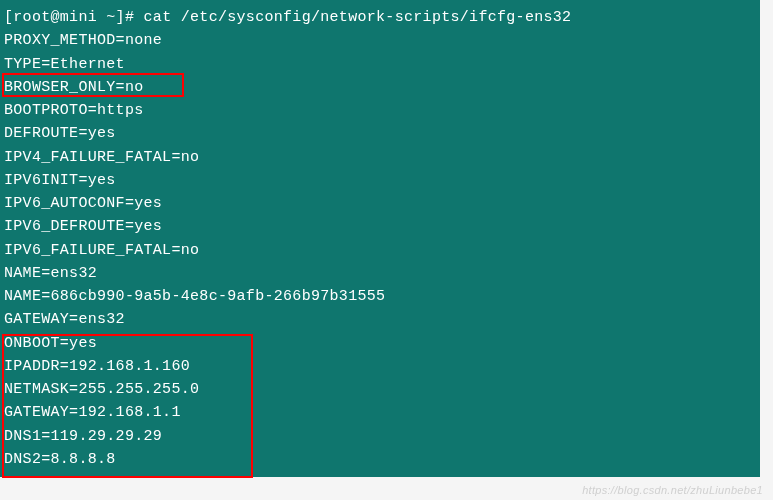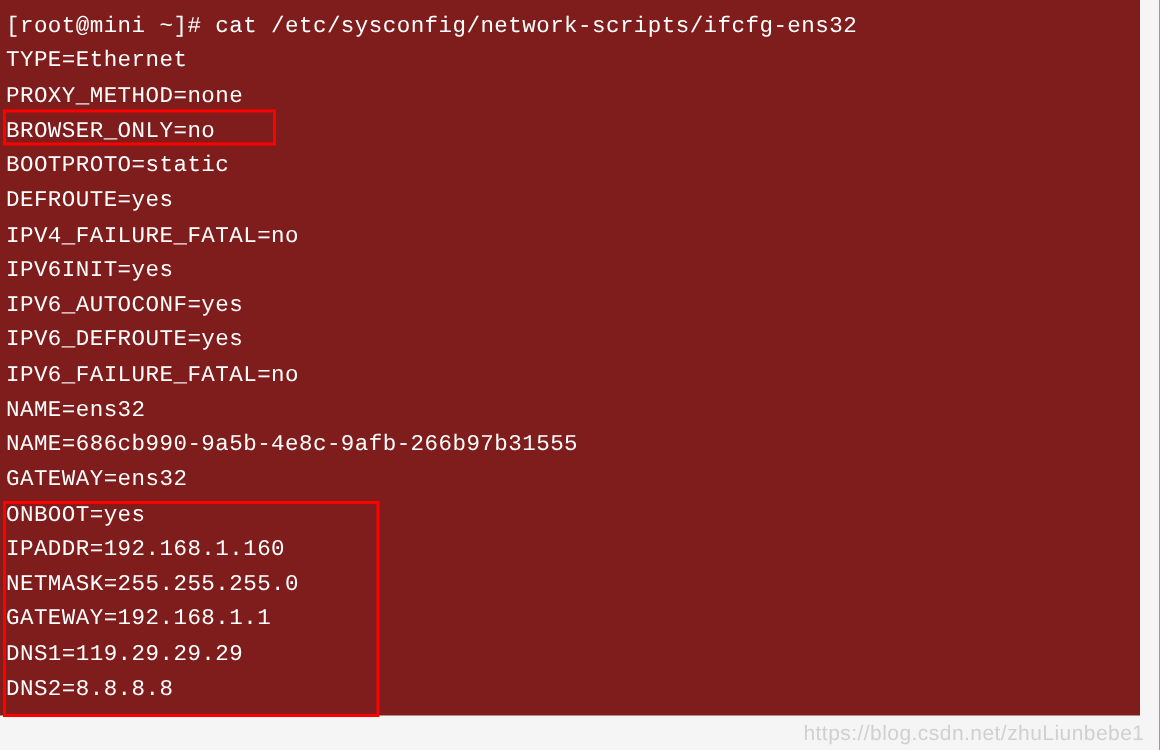--- a/index.html
+++ b/index.html
@@ -9,21 +9,21 @@
     }
     body {
       background: #f5f5f5;
       font-family: Consolas, "Courier New", monospace;
       width: 773px;
       height: 500px;
       position: relative;
       overflow: hidden;
     }
     .terminal {
-      background: #7f1d1d;
+      background: #0f766e;
       color: #fff;
       padding: 6px 4px;
       font-size: 15px;
       line-height: 1.55;
       width: 760px;
       position: relative;
     }
     .line {
       white-space: pre;
       display: block;
@@ -45,34 +45,35 @@
       top: 334px;
       left: 2px;
       width: 251px;
       height: 144px;
     }
     .watermark {
       position: absolute;
       bottom: 4px;
       right: 10px;
       color: #d0d0d0;
-      font-size: 14px;
+      font-size: 11px;
       font-family: Arial, sans-serif;
       letter-spacing: 0.3px;
+      font-style: italic;
     }
   </style>
 </head>
 <body>
 
 <div class="terminal">
   <span class="line"><span>[root@mini ~]# </span><span>cat /etc/sysconfig/network-scripts/ifcfg-ens32</span></span>
+  <span class="line">PROXY_METHOD=none</span>
   <span class="line">TYPE=Ethernet</span>
-  <span class="line">PROXY_METHOD=none</span>
   <span class="line">BROWSER_ONLY=no</span>
-  <span class="line">BOOTPROTO=static</span>
+  <span class="line">BOOTPROTO=https</span>
   <span class="line">DEFROUTE=yes</span>
   <span class="line">IPV4_FAILURE_FATAL=no</span>
   <span class="line">IPV6INIT=yes</span>
   <span class="line">IPV6_AUTOCONF=yes</span>
   <span class="line">IPV6_DEFROUTE=yes</span>
   <span class="line">IPV6_FAILURE_FATAL=no</span>
   <span class="line">NAME=ens32</span>
   <span class="line">NAME=686cb990-9a5b-4e8c-9afb-266b97b31555</span>
   <span class="line">GATEWAY=ens32</span>
   <span class="line">ONBOOT=yes</span>

